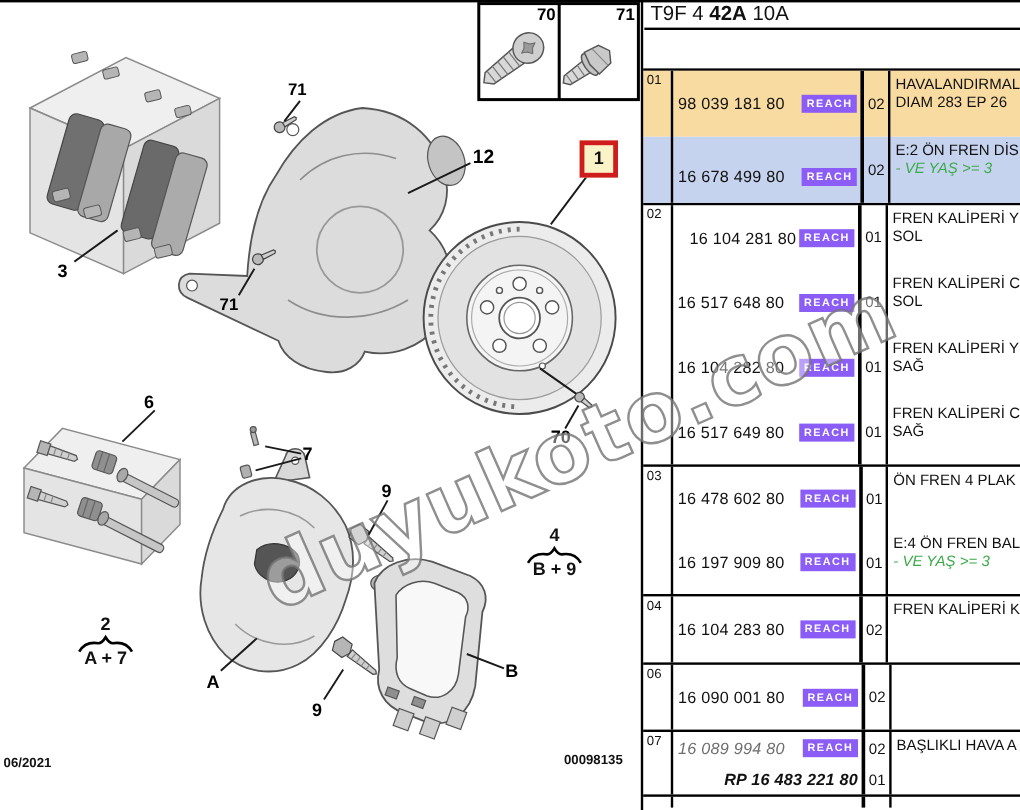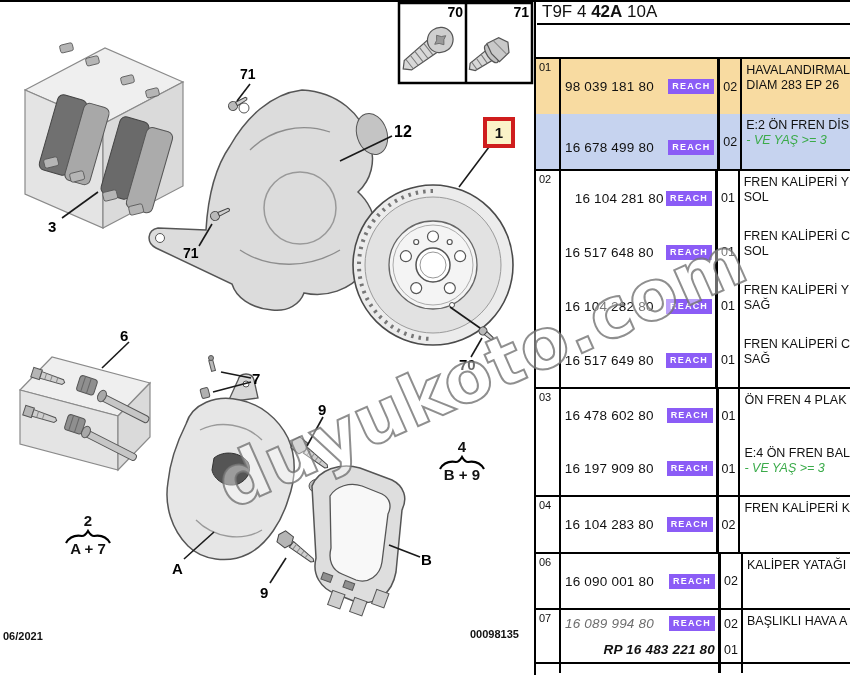--- a/index.html
+++ b/index.html
@@ -423,25 +423,20 @@
     <div class="col c-ref"><span>06</span></div>
     <div class="col c-part">
       <div class="part-sub" style="height:54px;">
         <span class="pn">16 090 001 80</span>
         <span class="badge">REACH</span>
       </div>
     </div>
     <div class="col c-qty">
       <div class="qty-sub" style="height:54px;">02</div>
     </div>
-    <div class="col c-desc">
-      <div class="desc-sub" style="height:54px;">
-        <div>KALİPER YATAĞI</div>
-      </div>
-    </div>
   </div>
 
   <div class="row" style="height:52px;">
     <div class="col c-ref"><span>07</span></div>
     <div class="col c-part">
       <div class="part-sub" style="height:27px;">
         <span class="pn pn-ghost">16 089 994 80</span>
         <span class="badge">REACH</span>
       </div>
       <div class="part-sub" style="height:25px;">

